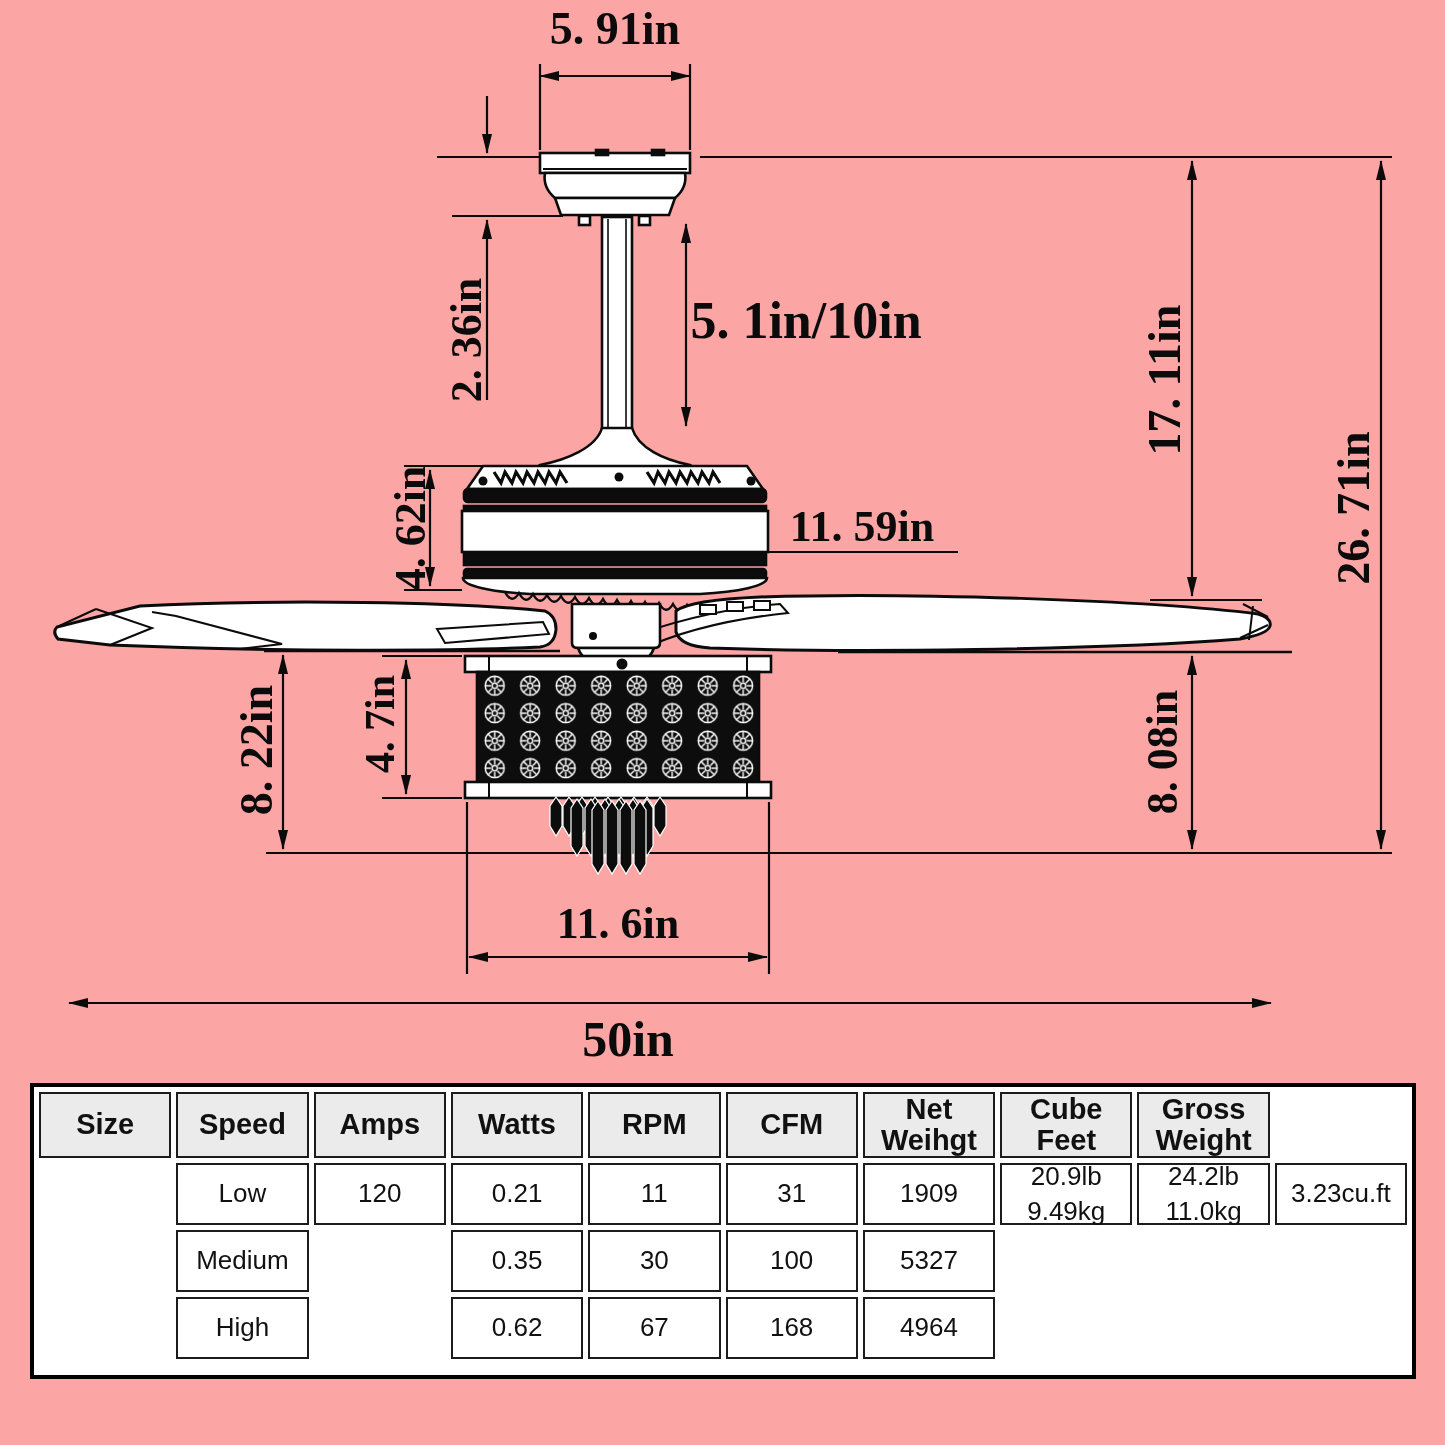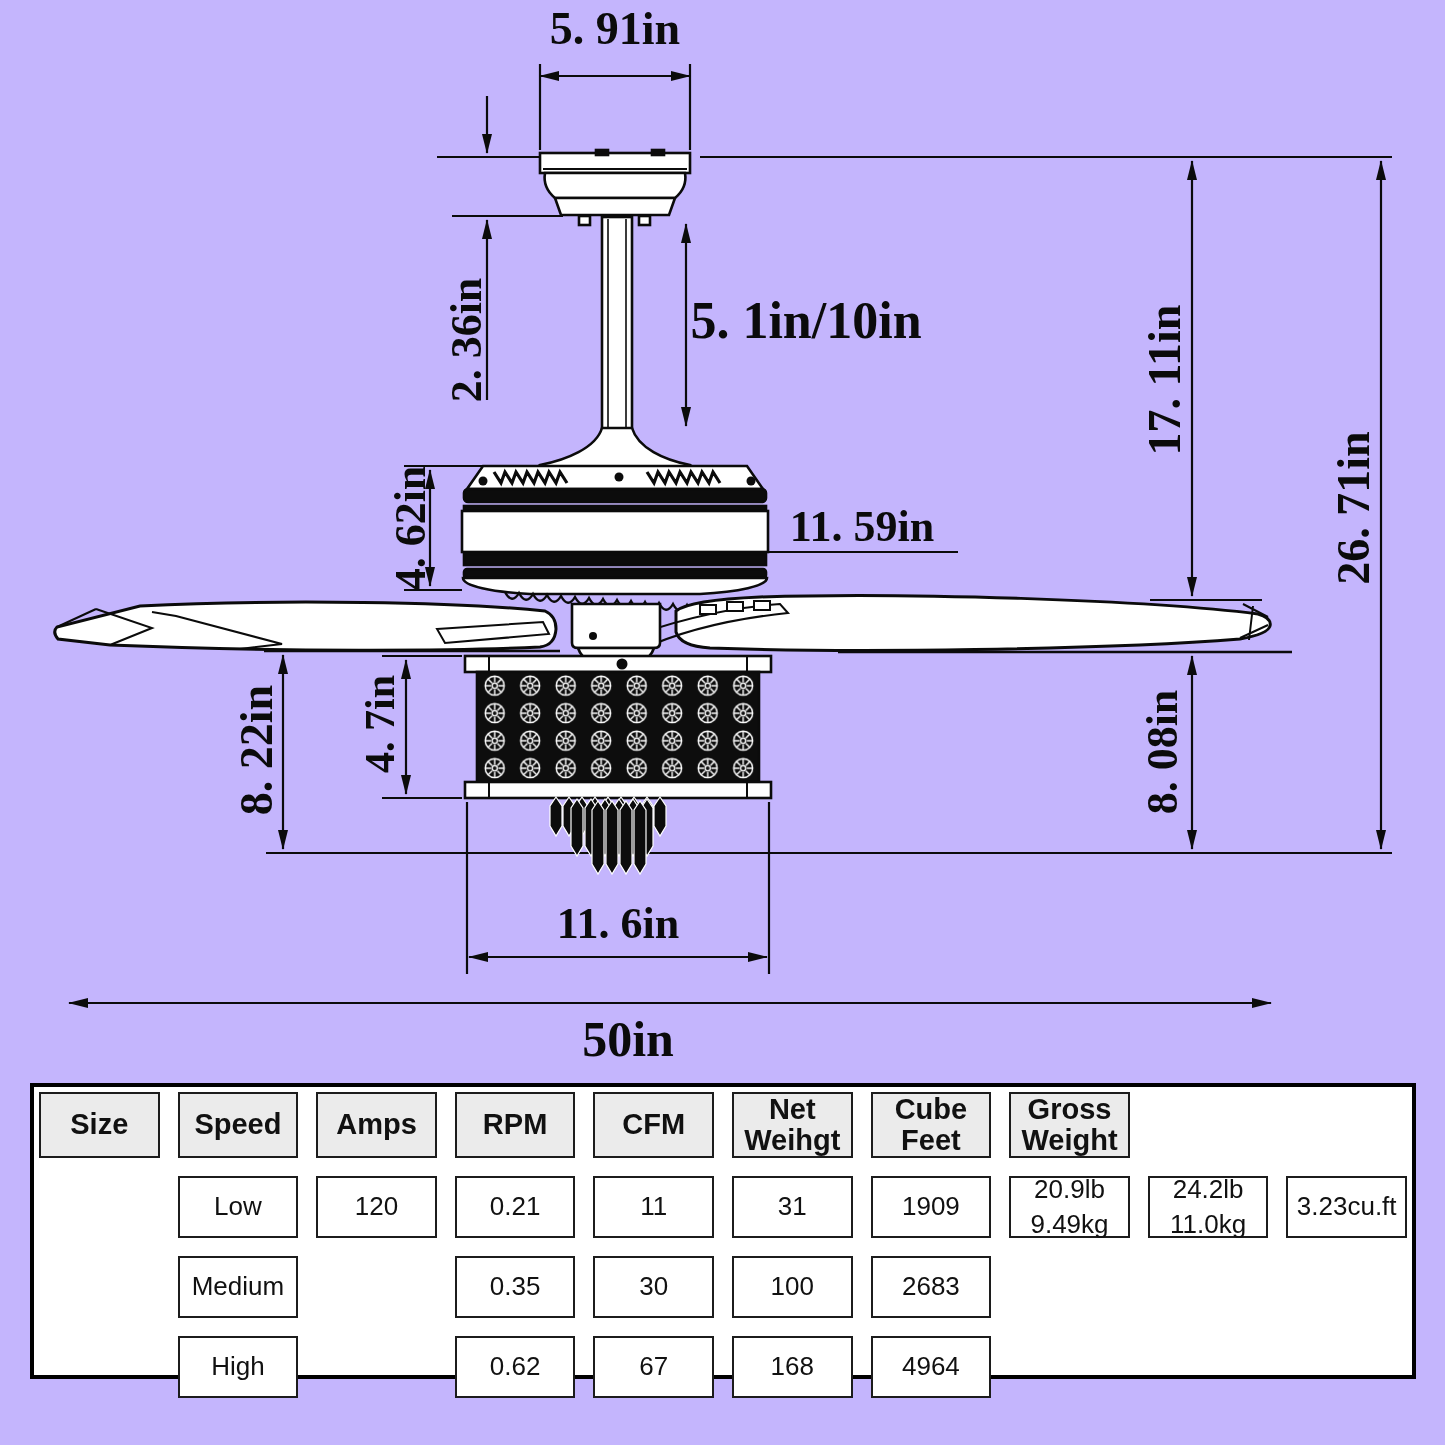--- a/index.html
+++ b/index.html
@@ -1,26 +1,26 @@
 <!DOCTYPE html>
 <html><head>
 <meta charset="utf-8">
 <style>
   html,body{margin:0;padding:0;background:#fff;}
-  .canvas{position:relative;width:1445px;height:1445px;background:#c4b5fd;overflow:hidden;
+  .canvas{position:relative;width:1445px;height:1445px;background:#fca5a5;overflow:hidden;
           font-family:"Liberation Sans",sans-serif;color:#111;}
   .diagram-wrap{position:absolute;left:0;top:0;width:1445px;height:1078px;}
   svg text{font-family:"Liberation Serif","DejaVu Serif",serif;font-weight:bold;fill:#0b0b0b;}
 
   
   .spec-table{
     position:absolute;left:30px;top:1083px;width:1386px;height:296px;
     box-sizing:border-box;border:4px solid #000;background:#fff;
     display:grid;grid-template-columns:repeat(10,1fr);
-    grid-template-rows:66px 62px 62px 62px;gap:18px;padding:5px;
+    grid-template-rows:66px 62px 62px 62px;gap:5px;padding:5px;
   }
   .cell{
     box-sizing:border-box;border:2px solid #1c1c1c;background:#fff;
     display:flex;flex-direction:column;align-items:center;justify-content:center;
     font-size:26px;line-height:1.35;text-align:center;color:#111;
   }
   .cell.th{background:#ebebeb;font-weight:bold;font-size:29px;line-height:1.08;padding:0 4px;}
   .span3{grid-row:span 3;}
   .weight-cell span{display:block;}
 </style>
@@ -201,20 +201,21 @@
       <text x="618" y="938" font-size="44" text-anchor="middle">11. 6in</text>
       <text x="628" y="1056" font-size="50" text-anchor="middle">50in</text>
     </g>
   </svg>
   </div>
 
   <div class="spec-table">
     <div class="cell th">Size</div>
     <div class="cell th">Speed</div>
     <div class="cell th">Amps</div>
+    <div class="cell th">Watts</div>
     <div class="cell th">RPM</div>
     <div class="cell th">CFM</div>
     <div class="cell th">Net Weihgt</div>
     <div class="cell th">Cube Feet</div>
     <div class="cell th">Gross Weight</div>
 
 
     <div class="cell" style="grid-column:2;grid-row:2">Low</div>
     <div class="cell span3" style="grid-column:3;grid-row:2">120</div>
     <div class="cell" style="grid-column:4;grid-row:2">0.21</div>
@@ -229,21 +230,21 @@
     <div class="cell span3 weight-cell" style="grid-column:9;grid-row:2">
       <span>24.2lb</span>
       <span>11.0kg</span>
     </div>
     <div class="cell span3" style="grid-column:10;grid-row:2">3.23cu.ft</div>
 
     <div class="cell" style="grid-column:2;grid-row:3">Medium</div>
     <div class="cell" style="grid-column:4;grid-row:3">0.35</div>
     <div class="cell" style="grid-column:5;grid-row:3">30</div>
     <div class="cell" style="grid-column:6;grid-row:3">100</div>
-    <div class="cell" style="grid-column:7;grid-row:3">2683</div>
+    <div class="cell" style="grid-column:7;grid-row:3">5327</div>
 
     <div class="cell" style="grid-column:2;grid-row:4">High</div>
     <div class="cell" style="grid-column:4;grid-row:4">0.62</div>
     <div class="cell" style="grid-column:5;grid-row:4">67</div>
     <div class="cell" style="grid-column:6;grid-row:4">168</div>
     <div class="cell" style="grid-column:7;grid-row:4">4964</div>
   </div>
 
 </div>
 

